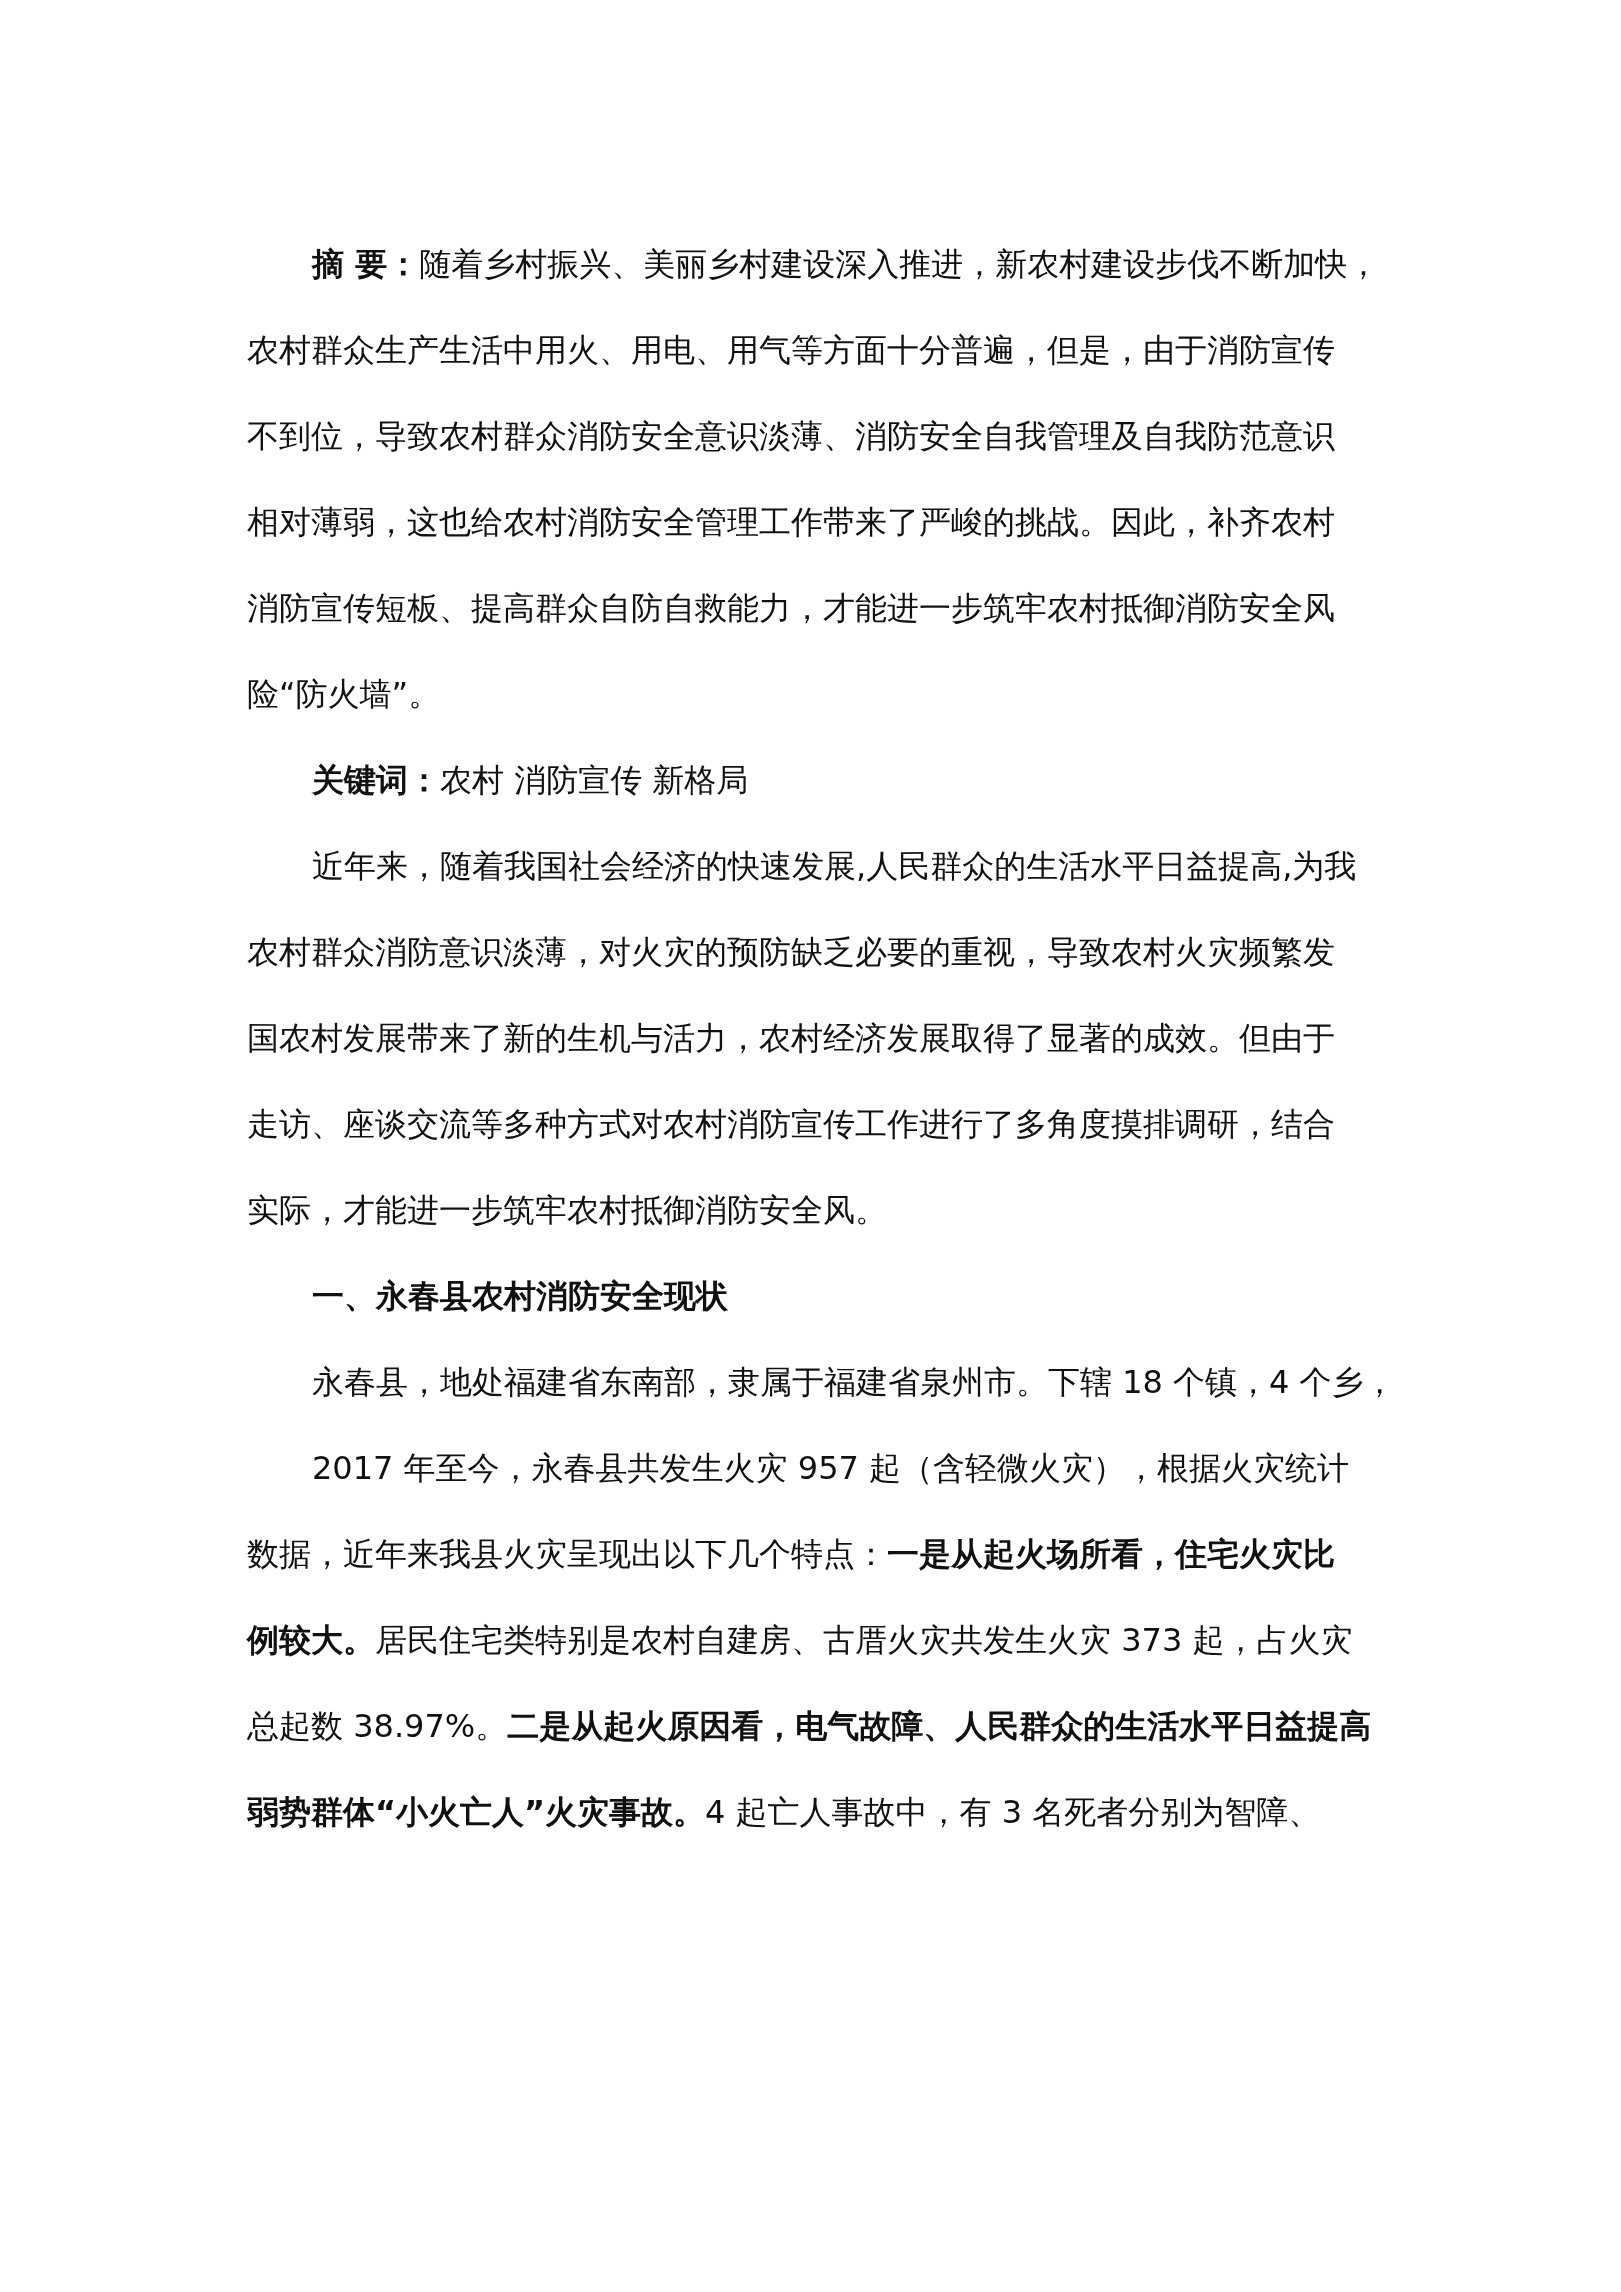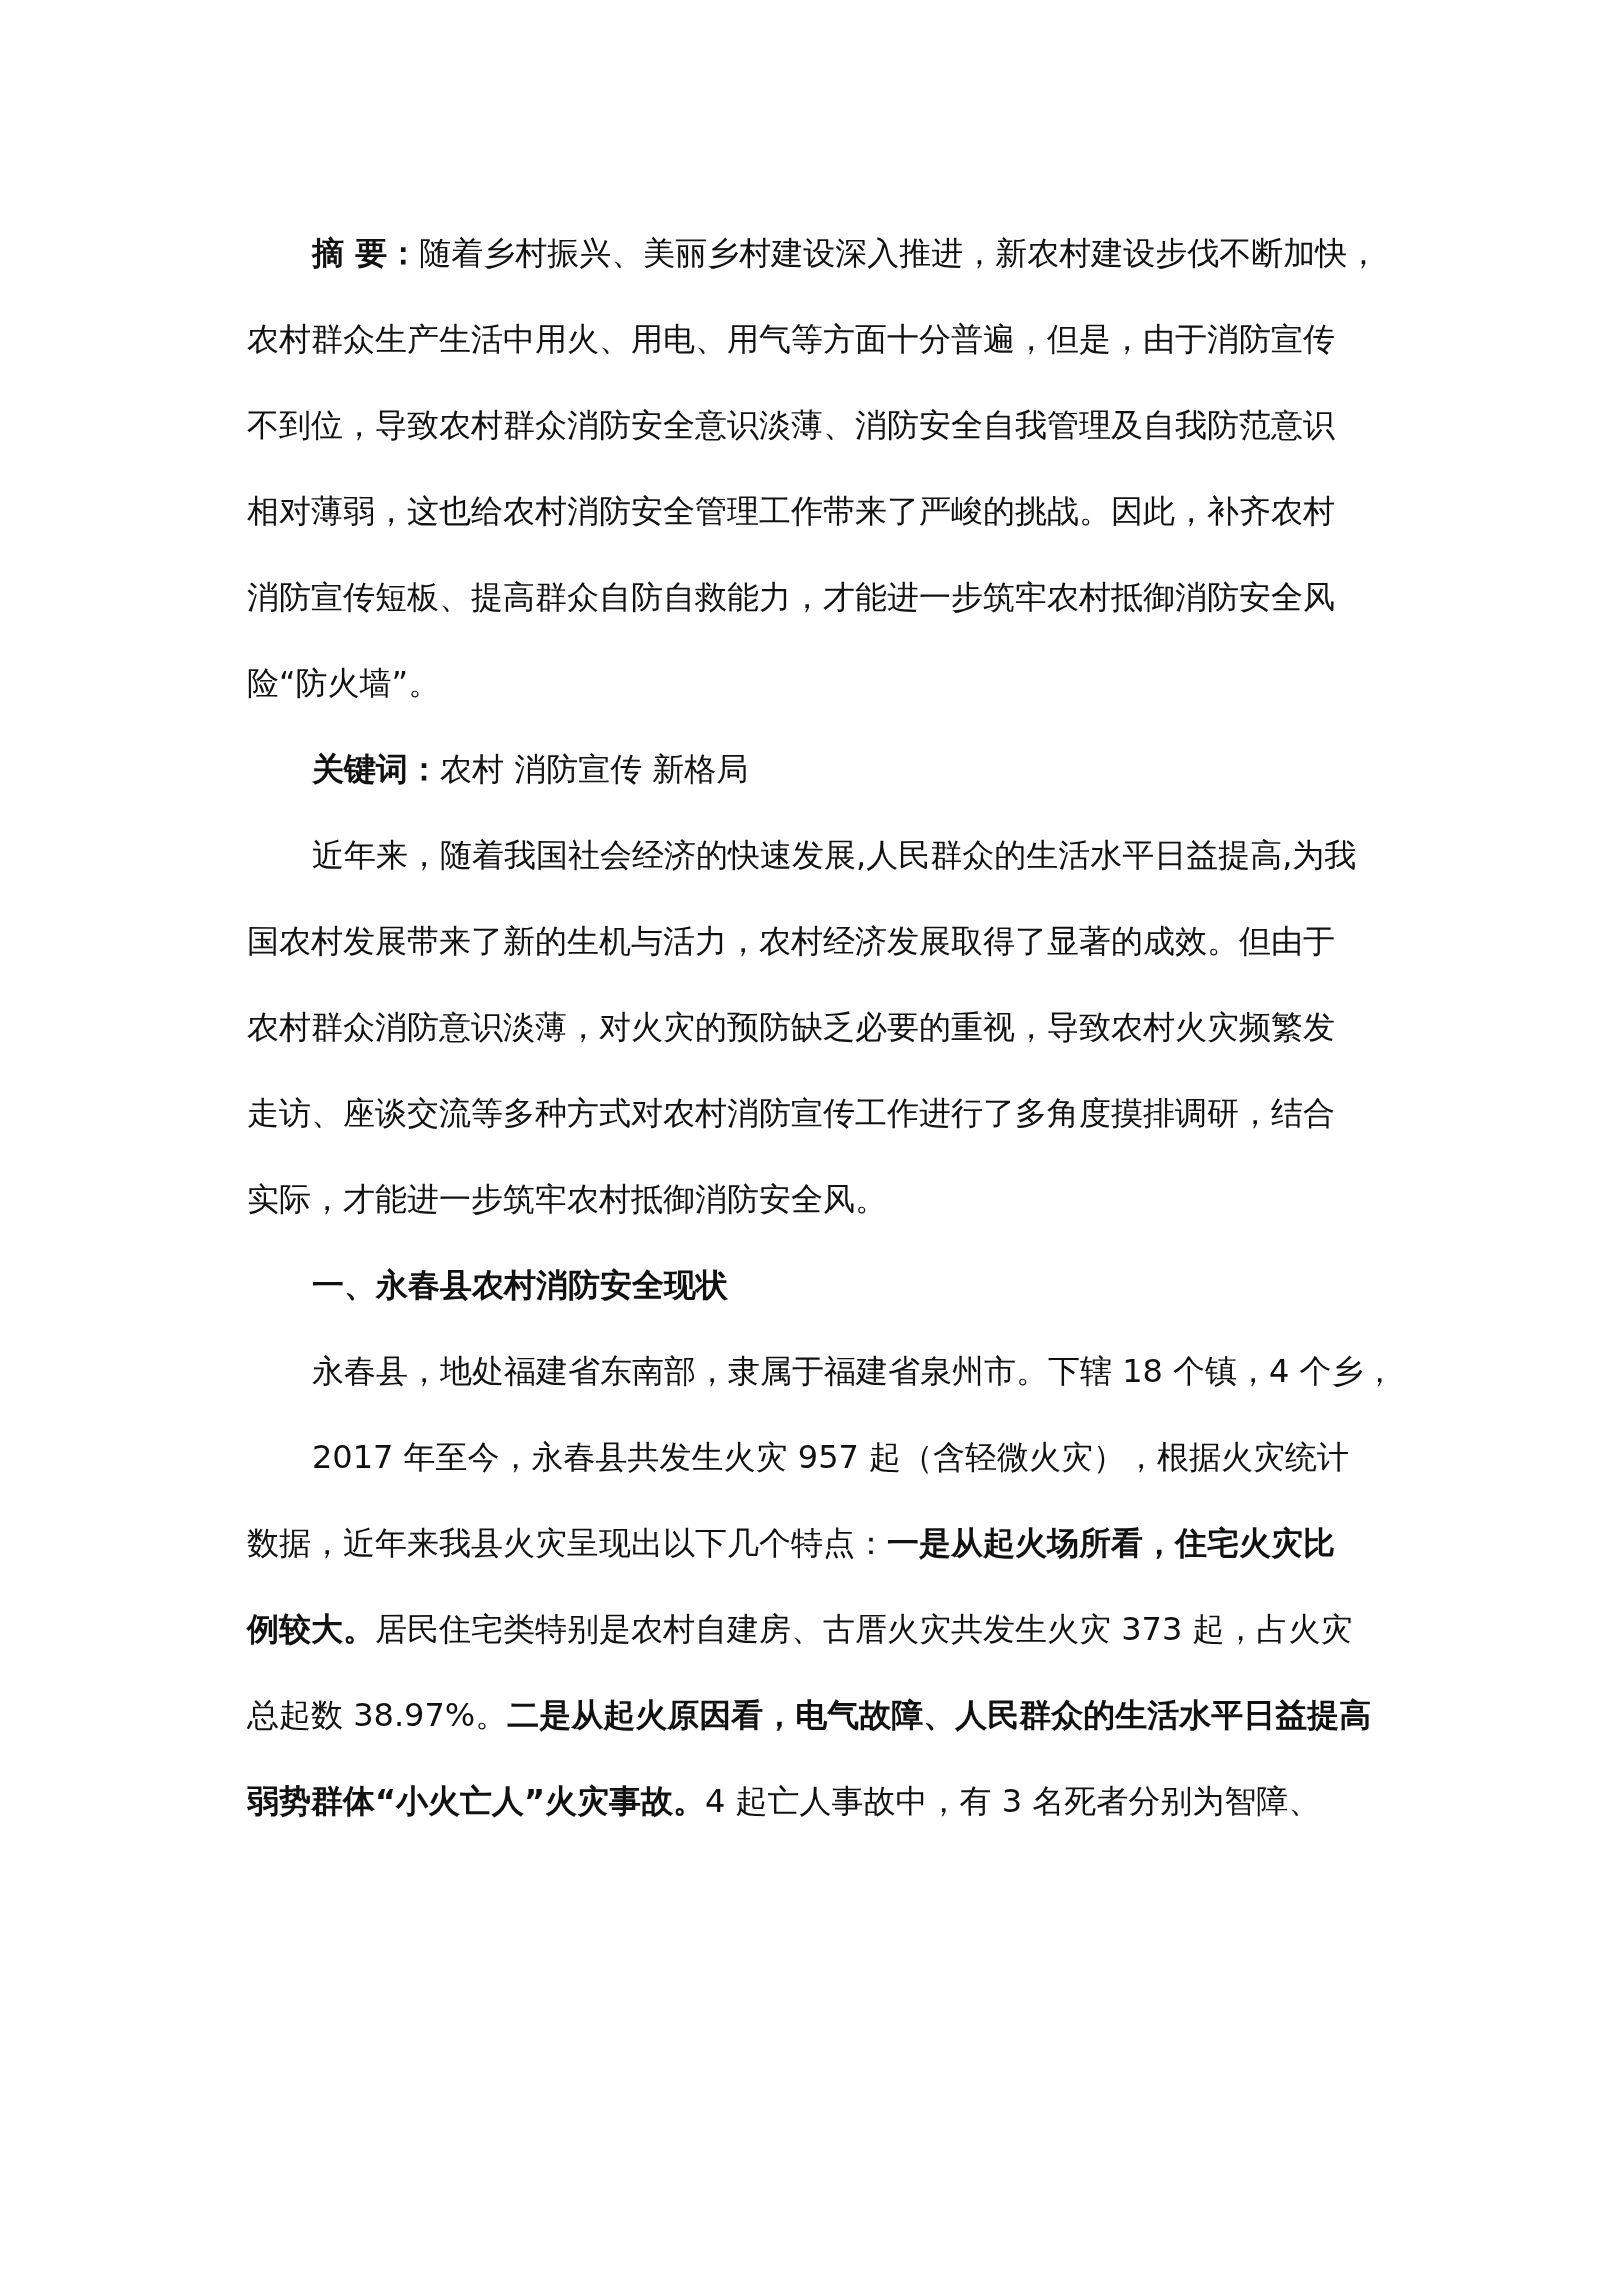--- a/index.html
+++ b/index.html
@@ -1,18 +1,18 @@
 <!DOCTYPE html>
 <html><head>
 <meta charset="utf-8">
 <style>
   html, body { margin: 0; padding: 0; background: #ffffff; }
   body { width: 1621px; height: 2293px; position: relative; overflow: hidden; }
   .page {
-    position: absolute; left: 247px; top: 224px; width: 1127px;
+    position: absolute; left: 247px; top: 235px; width: 1127px;
     font-family: "DejaVu Sans", "Liberation Sans", sans-serif;
     font-size: 32px; color: #111111;
   }
   .line {
     height: 86px; line-height: 59px; white-space: nowrap;
     letter-spacing: 0px;
   }
   .indent { padding-left: 65px; }
   .b { font-weight: bold; }
 </style>
@@ -28,22 +28,22 @@
   <div class="line">不到位，导致农村群众消防安全意识淡薄、消防安全自我管理及自我防范意识</div>
   <div class="line">相对薄弱，这也给农村消防安全管理工作带来了严峻的挑战。因此，补齐农村</div>
   <div class="line">消防宣传短板、提高群众自防自救能力，才能进一步筑牢农村抵御消防安全风</div>
   <div class="line">险“防火墙”。</div>
 
   <div class="line indent">
     <span class="b">关键词：</span><span>农村 消防宣传 新格局</span>
   </div>
 
   <div class="line indent">近年来，随着我国社会经济的快速发展,人民群众的生活水平日益提高,为我</div>
+  <div class="line">农村群众消防意识淡薄，对火灾的预防缺乏必要的重视，导致农村火灾频繁发</div>
   <div class="line">国农村发展带来了新的生机与活力，农村经济发展取得了显著的成效。但由于</div>
-  <div class="line">农村群众消防意识淡薄，对火灾的预防缺乏必要的重视，导致农村火灾频繁发</div>
   <div class="line">走访、座谈交流等多种方式对农村消防宣传工作进行了多角度摸排调研，结合</div>
   <div class="line">实际，才能进一步筑牢农村抵御消防安全风。</div>
 
   <div class="line indent b">一、永春县农村消防安全现状</div>
 
   <div class="line indent">永春县，地处福建省东南部，隶属于福建省泉州市。下辖 18 个镇，4 个乡，</div>
 
   <div class="line indent">2017 年至今，永春县共发生火灾 957 起（含轻微火灾），根据火灾统计</div>
   <div class="line">
     <span>数据，近年来我县火灾呈现出以下几个特点：</span><span class="b">一是从起火场所看，住宅火灾比</span>

